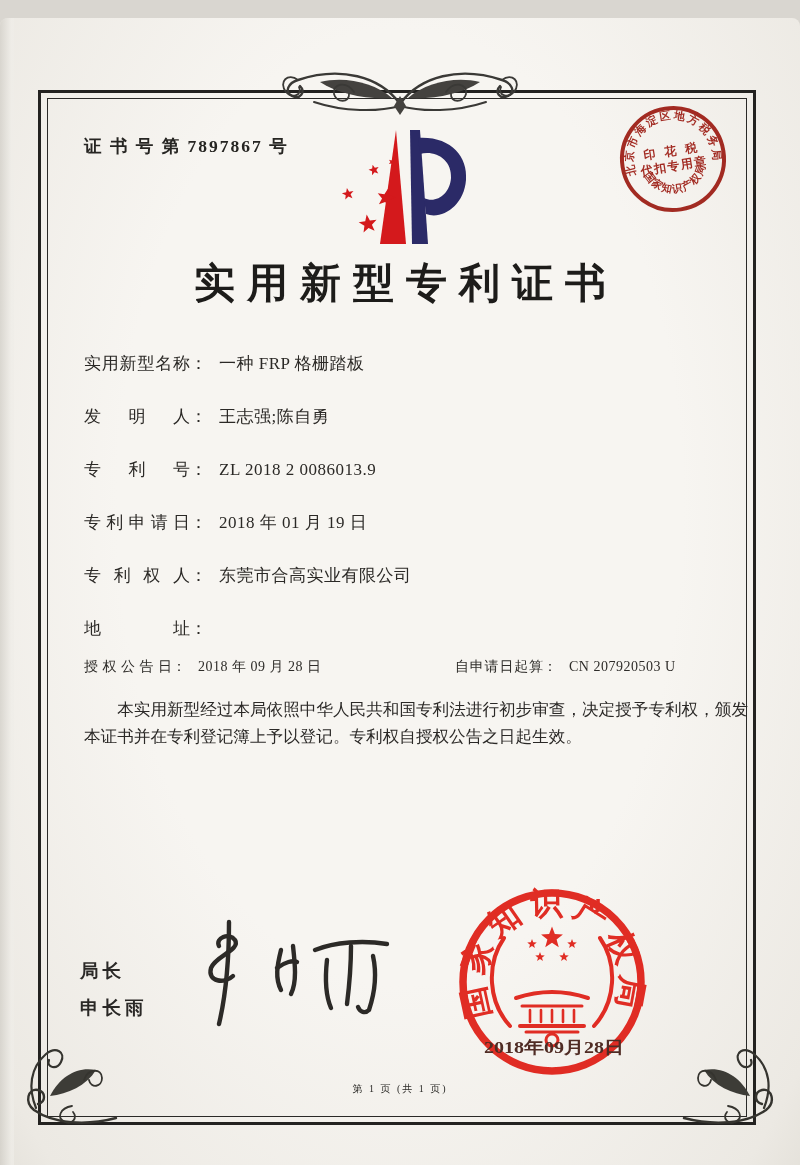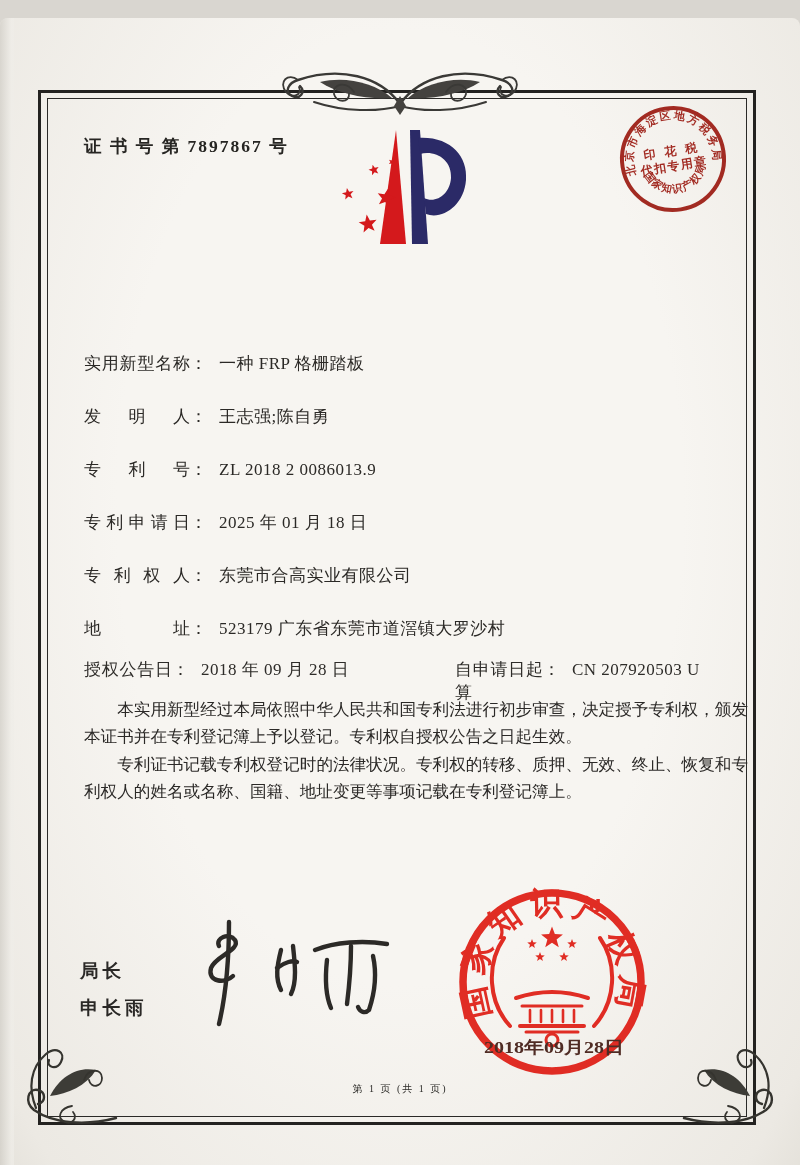--- a/index.html
+++ b/index.html
@@ -21,21 +21,21 @@
   .frame-inner { left:47px; top:80px; right:53px; bottom:66px; border:1.3px solid #2a2927; }
   .cert-no { left:84px; top:116px; font-size:17.5px; letter-spacing:2px; font-weight:600; color:#262522; }
   .title { left:0; right:0; top:238px; text-align:center; font-size:41px; font-weight:700;
            letter-spacing:12px; text-indent:12px; color:#1d1c1a; }
   .fields { left:84px; top:334px; width:660px; }
   .frow { display:flex; align-items:baseline; line-height:24px; margin-bottom:29px;
           font-size:17px; color:#2b2926; }
   .flabel { display:inline-block; width:106px; text-align:justify; text-align-last:justify; }
   .fcolon { display:inline-block; }
   .fvalue { margin-left:12px; letter-spacing:.5px; }
-  .grant-row { left:84px; top:640px; width:676px; height:24px; font-size:17px; }
+  .grant-row { left:84px; top:640px; width:676px; height:24px; font-size:14px; }
   .grant-left { position:absolute; left:0; top:0; display:flex; align-items:baseline; }
   .grant-right { position:absolute; left:371px; top:0; display:flex; align-items:baseline; }
   .grant-row .flabel { width:88px; }
   .body-text { left:84px; top:678px; width:664px; font-size:16.6px; line-height:27.4px;
                text-align:justify; color:#2b2927; }
   .body-text p { text-indent:2em; }
   .signer-title { left:80px; top:940px; font-size:18.5px; font-family:"Liberation Sans","DejaVu Sans",sans-serif; font-weight:600; letter-spacing:4px; color:#2a2826; }
   .signer-name  { left:80px; top:977px; font-size:18.5px; font-family:Liberation Serif, serif; font-weight:600; letter-spacing:4px; color:#2a2826; }
   .sig-svg  { left:185px; top:898px; }
   .seal-svg { left:452px; top:864px; z-index:5; opacity:.96; }
@@ -103,70 +103,69 @@
 
     <g fill="#d4191c">
       <use href="#lstar" transform="translate(44,44) scale(0.55) rotate(-15)"></use>
       <use href="#lstar" transform="translate(62,36) scale(0.38) rotate(20)"></use>
       <use href="#lstar" transform="translate(18,68) scale(0.62) rotate(-10)"></use>
       <use href="#lstar" transform="translate(56,72) scale(0.95) rotate(12)"></use>
       <use href="#lstar" transform="translate(38,98) scale(0.95) rotate(-8)"></use>
     </g>
   </svg>
 
+  <div class="abs title">实用新型专利证书</div>
 
   <div class="abs fields">
     <div class="frow">
       <span class="flabel">实用新型名称</span>
         <span class="fcolon">：</span>
       <span class="fvalue">一种 FRP 格栅踏板</span>
     </div>
     <div class="frow">
       <span class="flabel">发明人</span>
         <span class="fcolon">：</span>
       <span class="fvalue">王志强;陈自勇</span>
     </div>
     <div class="frow">
       <span class="flabel">专利号</span>
         <span class="fcolon">：</span>
       <span class="fvalue">ZL 2018 2 0086013.9</span>
     </div>
     <div class="frow">
       <span class="flabel">专利申请日</span>
         <span class="fcolon">：</span>
-      <span class="fvalue">2025 年 01 月 18 日</span>
+      <span class="fvalue">2018 年 01 月 19 日</span>
     </div>
     <div class="frow">
       <span class="flabel">专利权人</span>
         <span class="fcolon">：</span>
       <span class="fvalue">东莞市合高实业有限公司</span>
     </div>
     <div class="frow">
       <span class="flabel">地址</span>
         <span class="fcolon">：</span>
-      <span class="fvalue">523179 广东省东莞市道滘镇大罗沙村</span>
     </div>
   </div>
 
   <div class="abs grant-row">
     <div class="grant-left">
       <span class="flabel">授权公告日</span>
         <span>：</span>
       <span class="fvalue">2018 年 09 月 28 日</span>
     </div>
     <div class="grant-right">
       <span class="flabel">自申请日起算</span>
         <span>：</span>
       <span class="fvalue">CN 207920503 U</span>
     </div>
   </div>
 
   <div class="abs body-text">
     <p>本实用新型经过本局依照中华人民共和国专利法进行初步审查，决定授予专利权，颁发本证书并在专利登记簿上予以登记。专利权自授权公告之日起生效。</p>
-    <p>专利证书记载专利权登记时的法律状况。专利权的转移、质押、无效、终止、恢复和专利权人的姓名或名称、国籍、地址变更等事项记载在专利登记簿上。</p>
   </div>
 
   <div class="abs signer-title">局长</div>
   <div class="abs signer-name">申长雨</div>
 
   <svg class="abs sig-svg" width="215" height="118" viewBox="0 0 215 118">
     <g fill="none" stroke="#2c2a27" stroke-width="4.4" stroke-linecap="round" stroke-linejoin="round">
       <path d="M34,30 C30,22 44,16 50,24 C56,34 30,40 26,52 C22,66 40,68 48,60"></path>
       <path d="M44,6 C44,36 42,74 34,108"></path>
       <path d="M96,34 C92,50 90,62 96,74"></path>

